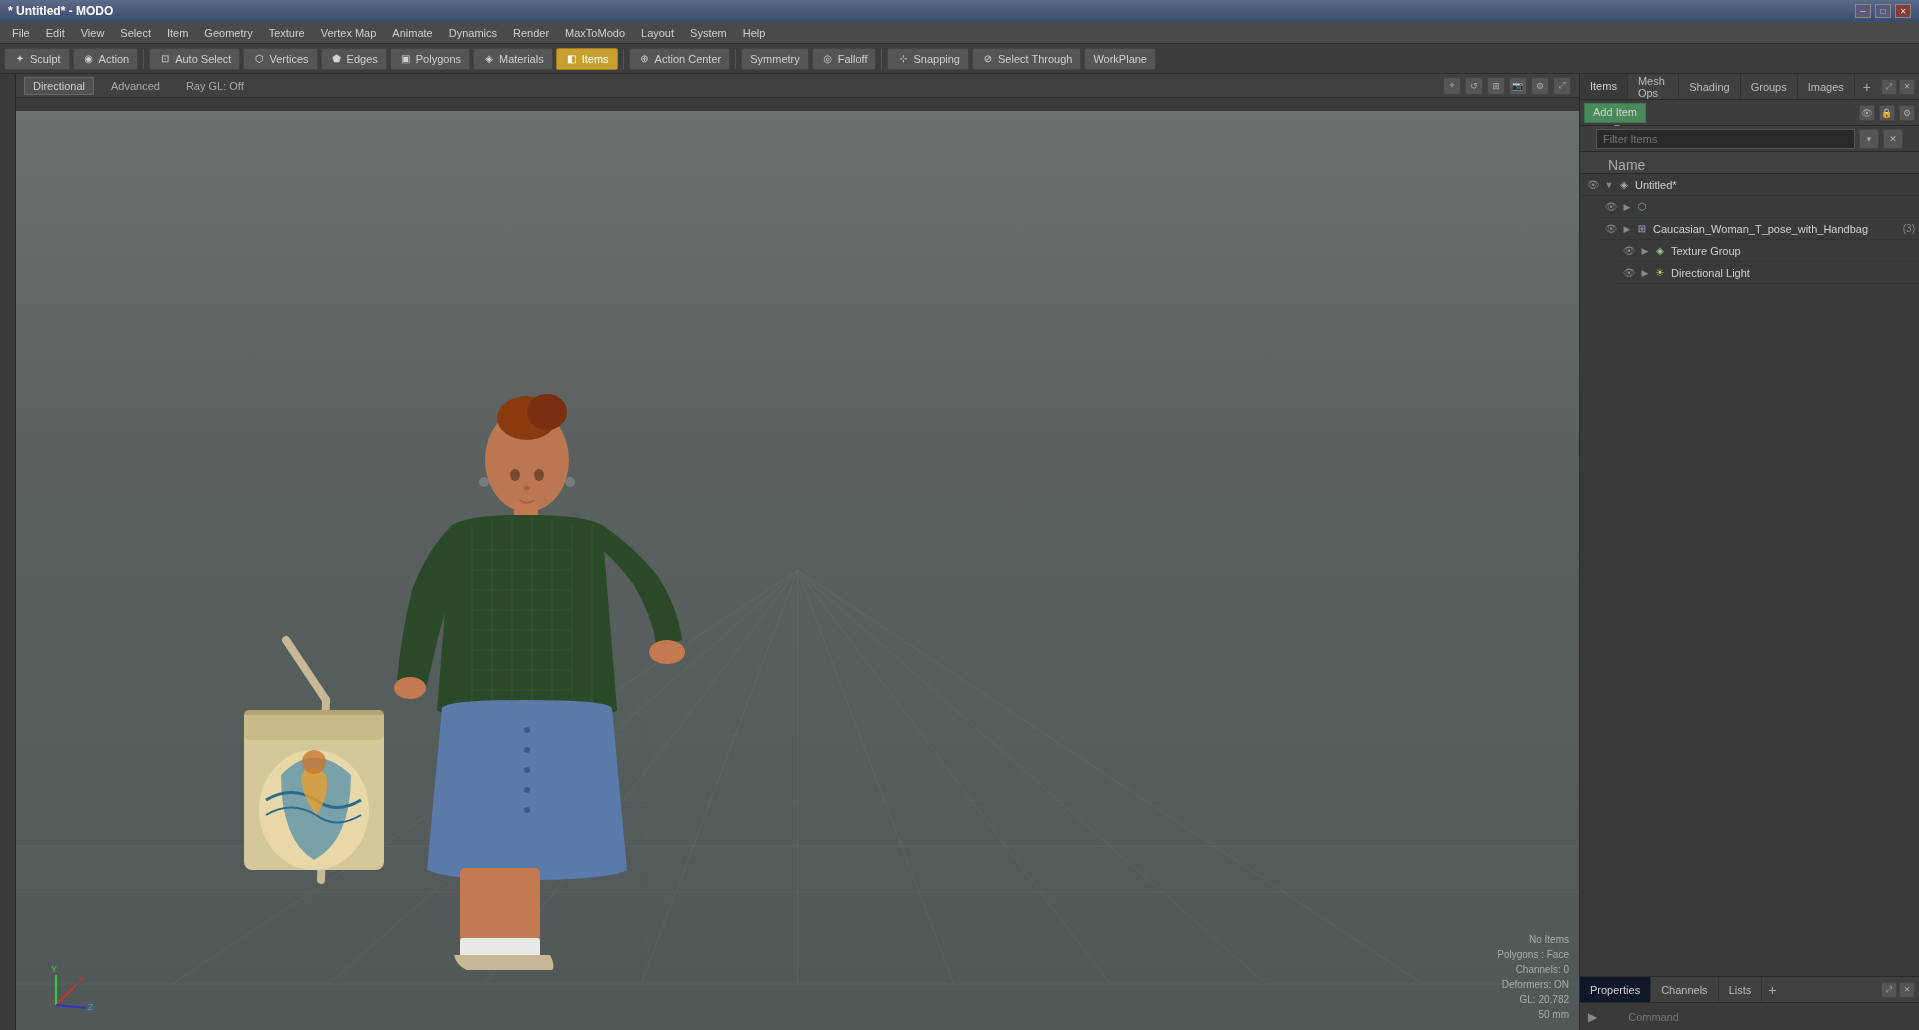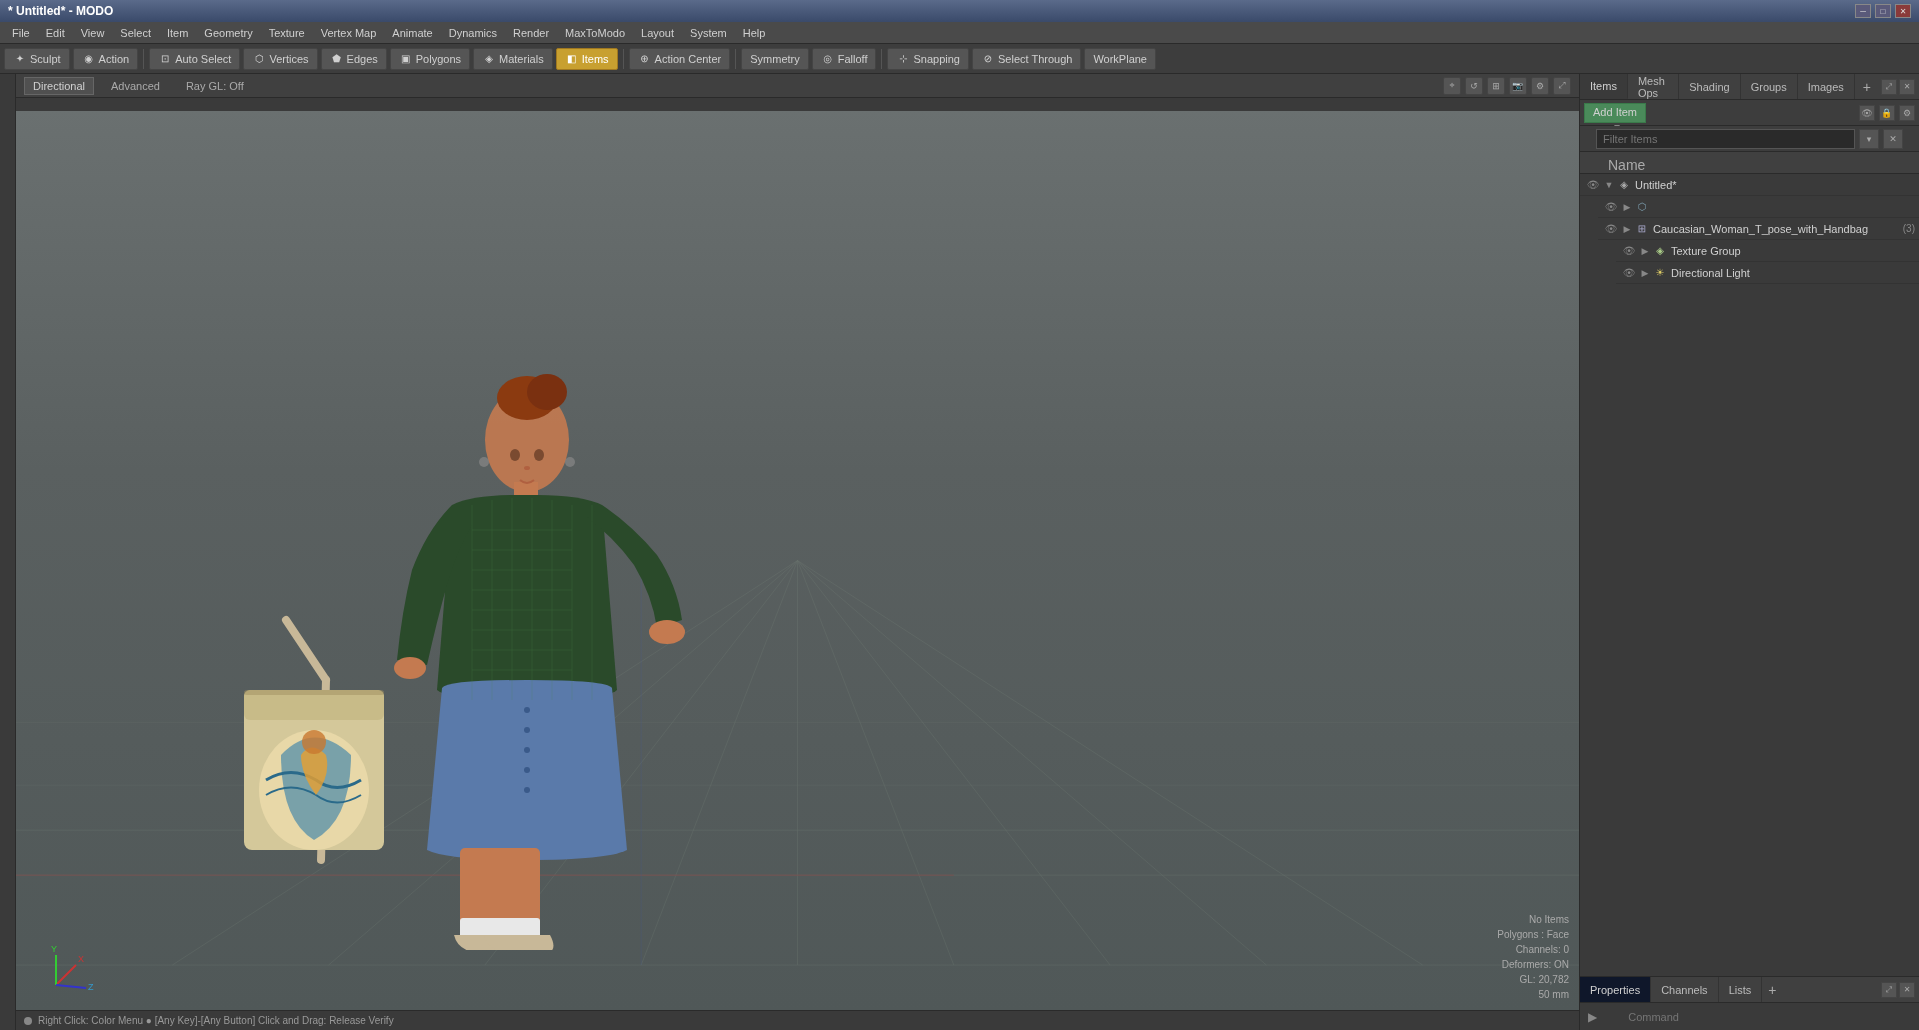--- a/index.html
+++ b/index.html
@@ -711,24 +711,20 @@
         <line x1="10" y1="45" x2="30" y2="25" stroke="#cc3333" stroke-width="2"></line>
         <text x="32" y="22" fill="#cc3333" font-size="9">X</text>
         <line x1="10" y1="45" x2="10" y2="15" stroke="#33cc33" stroke-width="2"></line>
         <text x="5" y="12" fill="#33cc33" font-size="9">Y</text>
         <line x1="10" y1="45" x2="40" y2="48" stroke="#3333cc" stroke-width="2"></line>
         <text x="42" y="50" fill="#3399cc" font-size="9">Z</text>
       </svg>
 
     </div>
 
-    <div id="statusbar">
-      <span class="status-dot"></span>
-      <span>Right Click: Color Menu ● [Any Key]-[Any Button] Click and Drag: Release Verify</span>
-    </div>
 
   </div>
 
   <div id="right-panel">
 
     <div id="panel-tabs">
       <div class="panel-tab active">Items</div>
       <div class="panel-tab">Mesh Ops</div>
       <div class="panel-tab">Shading</div>
       <div class="panel-tab">Groups</div>

